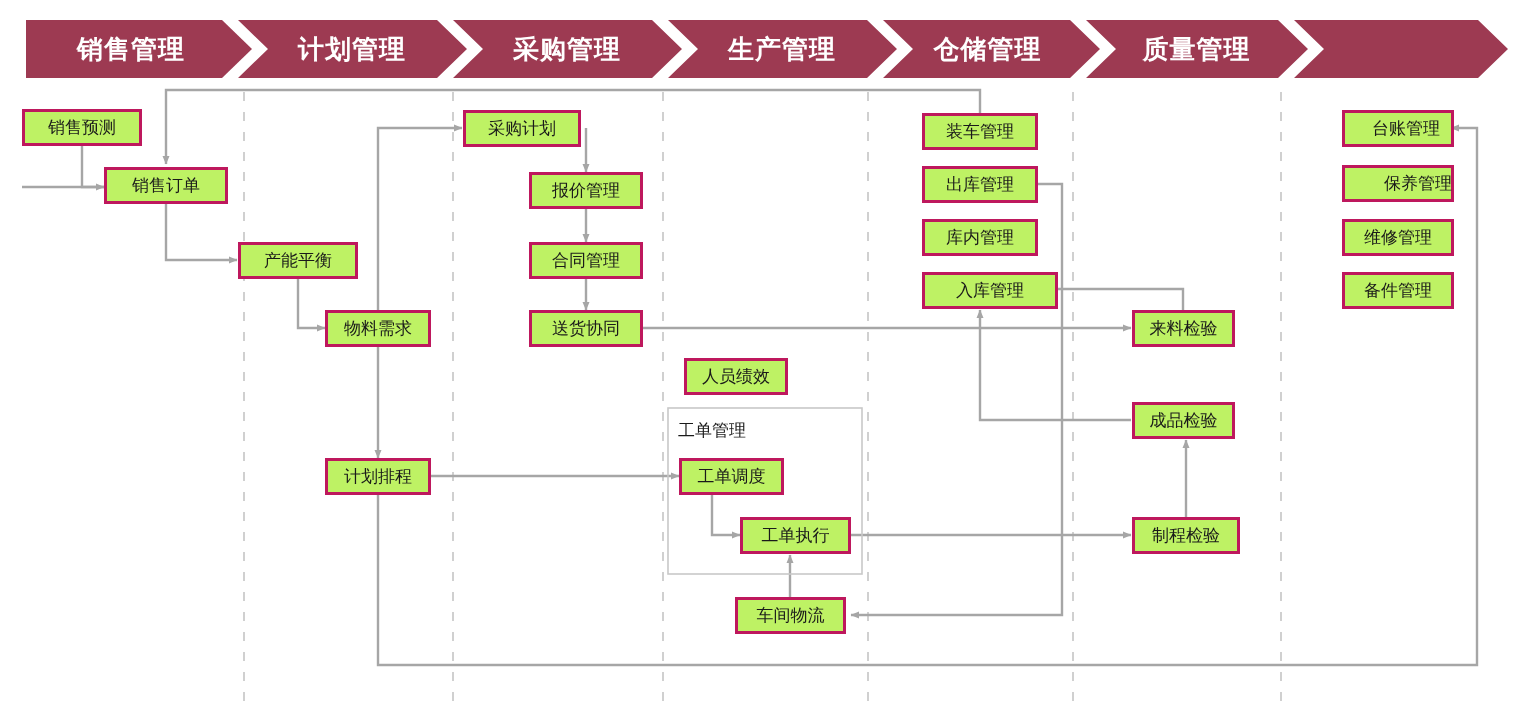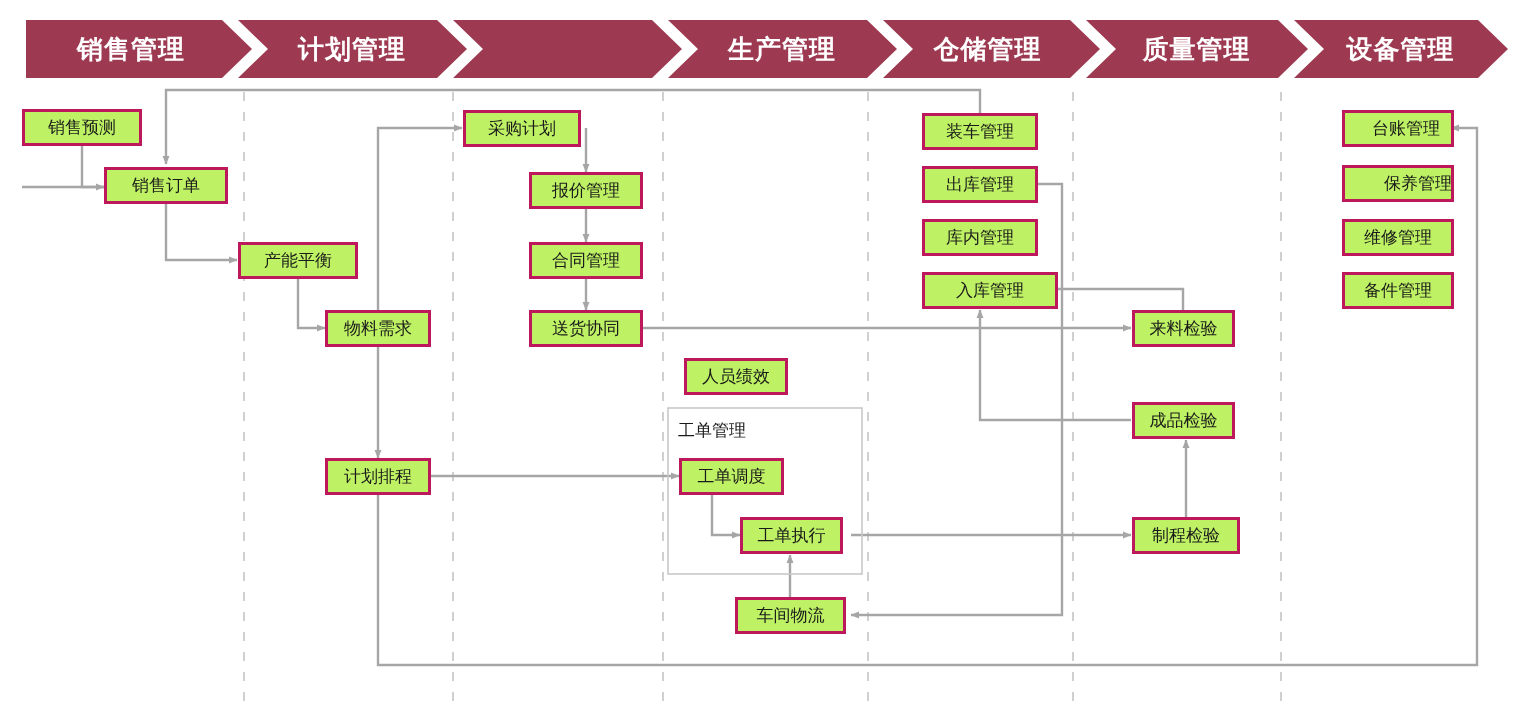--- a/index.html
+++ b/index.html
@@ -94,41 +94,41 @@
       <path d="M1186,517 L1186,440" marker-end="url(#ah)"></path>
 
       <path d="M790,597 L790,555" marker-end="url(#ah)"></path>
     </g>
 
     <rect x="668" y="408" width="194" height="166" fill="none" stroke="#c8c8c8" stroke-width="1.6"></rect>
   </svg>
 
   <div class="banner-label" style="left:26px;top:36px;width:210px;">销售管理</div>
   <div class="banner-label" style="left:252px;top:36px;width:200px;">计划管理</div>
+  <div class="banner-label" style="left:467px;top:36px;width:200px;">采购管理</div>
   <div class="banner-label" style="left:682px;top:36px;width:200px;">生产管理</div>
   <div class="banner-label" style="left:890px;top:36px;width:195px;">仓储管理</div>
   <div class="banner-label" style="left:1100px;top:36px;width:193px;">质量管理</div>
-  <div class="banner-label" style="left:1308px;top:36px;width:185px;">设备管理</div>
 
   <div class="node" style="left:22px;top:109px;width:120px;height:37px;">销售预测</div>
   <div class="node" style="left:104px;top:167px;width:124px;height:37px;">销售订单</div>
 
   <div class="node" style="left:238px;top:242px;width:120px;height:37px;">产能平衡</div>
   <div class="node" style="left:325px;top:310px;width:106px;height:37px;">物料需求</div>
   <div class="node" style="left:325px;top:458px;width:106px;height:37px;">计划排程</div>
 
   <div class="node" style="left:463px;top:110px;width:118px;height:37px;">采购计划</div>
   <div class="node" style="left:529px;top:172px;width:114px;height:37px;">报价管理</div>
   <div class="node" style="left:529px;top:242px;width:114px;height:37px;">合同管理</div>
   <div class="node" style="left:529px;top:310px;width:114px;height:37px;">送货协同</div>
 
   <div class="node" style="left:684px;top:358px;width:104px;height:37px;">人员绩效</div>
   <div class="group-label" style="left:678px;top:419px;">工单管理</div>
   <div class="node" style="left:679px;top:458px;width:105px;height:37px;">工单调度</div>
-  <div class="node" style="left:740px;top:517px;width:103px;height:37px;">工单执行</div>
+  <div class="node" style="left:740px;top:517px;width:111px;height:37px;">工单执行</div>
   <div class="node" style="left:735px;top:597px;width:111px;height:37px;">车间物流</div>
 
   <div class="node" style="left:922px;top:113px;width:116px;height:37px;">装车管理</div>
   <div class="node" style="left:922px;top:166px;width:116px;height:37px;">出库管理</div>
   <div class="node" style="left:922px;top:219px;width:116px;height:37px;">库内管理</div>
   <div class="node" style="left:922px;top:272px;width:136px;height:37px;">入库管理</div>
 
   <div class="node" style="left:1132px;top:310px;width:103px;height:37px;">来料检验</div>
   <div class="node" style="left:1132px;top:402px;width:103px;height:37px;">成品检验</div>
   <div class="node" style="left:1132px;top:517px;width:108px;height:37px;">制程检验</div>

